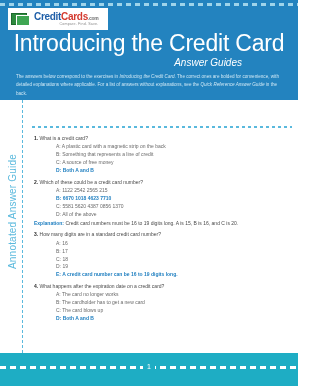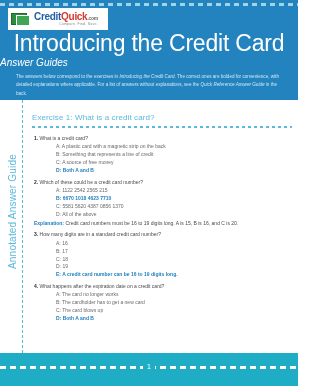--- a/index.html
+++ b/index.html
@@ -94,21 +94,21 @@
     color: #ffffff;
     font-size: 23px;
     font-weight: 400;
     letter-spacing: -0.2px;
     white-space: nowrap;
   }
   .subtitle {
     position: absolute;
     top: 57px; left: 0;
     width: 242px;
-    text-align: left;
+    text-align: right;
     color: #ffffff;
     font-size: 10px;
     font-style: italic;
     font-weight: 400;
   }
   .intro {
     position: absolute;
     top: 73px; left: 16px;
     width: 266px;
     color: #cfe8f5;
@@ -240,42 +240,39 @@
 
   <div class="header">
     <div class="header-dash"></div>
 
     <div class="logo-box">
       <div class="logo-mark">
         <div class="card-back"></div>
         <div class="card-front"></div>
       </div>
       <div class="logo-text">
-        <div class="logo-wordmark"><span class="logo-compare">Credit</span><span class="logo-cards">Quick</span><span class="logo-com">.com</span></div>
+        <div class="logo-wordmark"><span class="logo-compare">Credit</span><span class="logo-cards">Cards</span><span class="logo-com">.com</span></div>
         <div class="logo-tagline">Compare. Find. Save.</div>
       </div>
     </div>
 
     <div class="title">Introducing the Credit Card</div>
     <div class="subtitle">Answer Guides</div>
 
     <div class="intro">
       <span>The answers below correspond to the exercises in </span><span class="ital">Introducing the Credit Card</span><span>. The correct ones are bolded for convenience, with detailed explanations where applicable. For a list of answers without explanations, see the </span><span class="ital">Quick Reference Answer Guide</span><span> in the back.</span>
     </div>
   </div>
 
   <div class="side-tab">
     <div class="side-tab-label">Annotated Answer Guide</div>
   </div>
 
   <div class="frame"></div>
 
-  <div class="exercise-head">
-    <div class="exercise-title">Exercise 1: What is a credit card?</div>
-  </div>
   <div class="exercise-rule"></div>
 
   <div class="qlist">
 
     <div class="q-block">
       <div class="q-text">
         <span class="q-num">1.</span>
         <span>What is a credit card?</span>
       </div>
       <div class="a-item">

